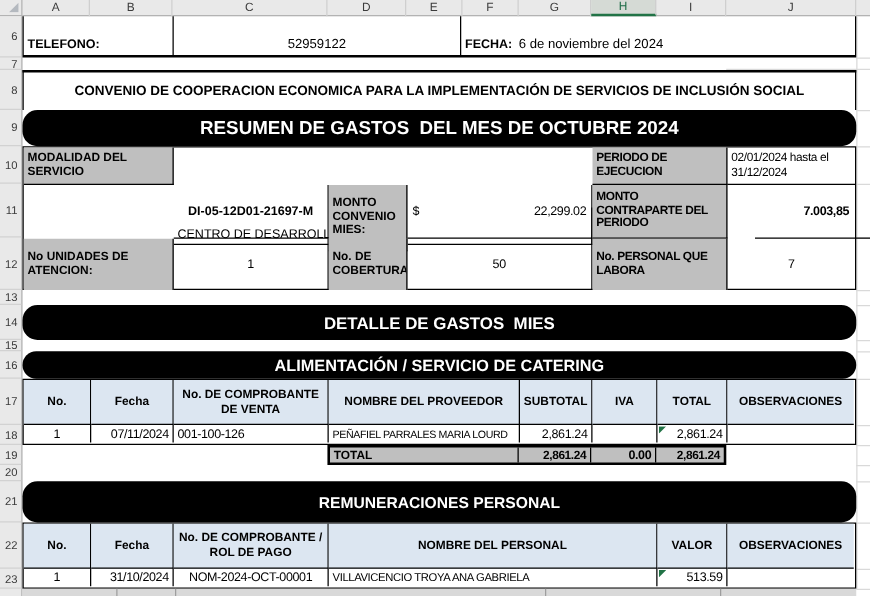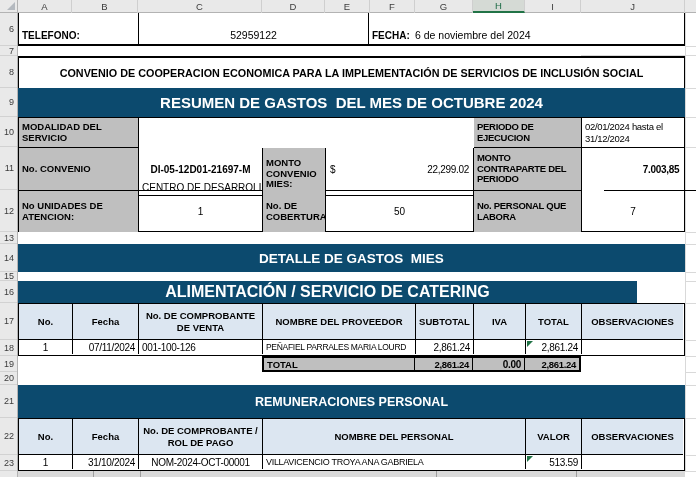--- a/index.html
+++ b/index.html
@@ -6,21 +6,21 @@
   .stage{position:relative;width:696px;height:477px;background:#fff;overflow:hidden;
          font-family:"Liberation Sans","DejaVu Sans",sans-serif;color:#000;}
   .abs{position:absolute;box-sizing:border-box;}
   .cell{display:flex;align-items:center;font-size:10px;overflow:hidden;}
   .ctr{justify-content:center;text-align:center;}
   .rt{justify-content:flex-end;text-align:right;padding-right:3px;}
   .lf{padding-left:3px;}
   .bold{font-weight:bold;}
   .lbl{background:#bfbfbf;font-weight:bold;font-size:9.5px;line-height:1.1;padding-left:3px;padding-right:2px;}
   .blue{background:#dce6f1;font-weight:bold;font-size:9.5px;line-height:1.2;justify-content:center;text-align:center;}
-  .band{background:#0c4a6e;color:#fff;font-weight:bold;display:flex;align-items:center;justify-content:center;white-space:pre;}
+  .band{background:#000000;color:#fff;font-weight:bold;display:flex;align-items:center;justify-content:center;white-space:pre;border-radius:12px;}
   .br{border-right:1px solid #000;}
   .bb{border-bottom:1px solid #000;}
   .num{letter-spacing:-0.3px;}
   .colhdr{background:#e9e9e9;border-bottom:1px solid #b3b3b3;}
   .collet{display:flex;align-items:center;justify-content:center;font-size:9.5px;color:#3c3c3c;
           border-right:1px solid #cfcfcf;height:13px;}
   .colsel{background:#d5dad5;color:#1c6b45;border-bottom:2px solid #217346;}
   .gut{background:#e9e9e9;border-right:1px solid #b3b3b3;}
   .rownum{display:flex;align-items:center;justify-content:flex-end;padding-right:3px;
           font-size:9px;color:#3b3b3b;border-bottom:1px solid #d2d2d2;overflow:hidden;}
@@ -97,41 +97,40 @@
 
   <div class="abs band" style="left:18px;top:88px;width:667px;height:29px;font-size:15px;">RESUMEN DE GASTOS  DEL MES DE OCTUBRE 2024</div>
 
   <div class="abs" style="left:18px;top:117px;width:667px;height:115px;border:1px solid #000;padding-left:12px;">
 
     <div class="abs cell lbl br bb" style="left:0;top:0;width:120px;height:30px;">MODALIDAD DEL SERVICIO</div>
     <div class="abs cell br bb lf" style="left:120px;top:0;width:335px;height:30px;align-items:flex-end;padding-bottom:2px;margin-top:48px;">CENTRO DE DESARROLLO INFANTIL</div>
     <div class="abs cell lbl br bb num" style="left:455px;top:0;width:108px;height:30px;">PERIODO DE EJECUCION</div>
     <div class="abs cell bb lf num" style="left:563px;top:0;width:102px;height:30px;font-size:9.5px;line-height:1.2;">02/01/2024 hasta el 31/12/2024</div>
 
-    <div class="abs cell lbl br bb" style="left:0;top:30px;width:120px;height:43px;">No. CONVENIO</div>
     <div class="abs cell ctr bold br bb" style="left:120px;top:30px;width:124px;height:43px;">DI-05-12D01-21697-M</div>
     <div class="abs cell lbl br bb" style="left:244px;top:30px;width:63px;height:53px;">MONTO CONVENIO MIES:</div>
     <div class="abs cell br bb num" style="left:307px;top:30px;width:148px;height:43px;justify-content:space-between;padding:0 4px;">
       <span>$</span>
       <span>22,299.02</span>
     </div>
     <div class="abs cell lbl br bb num" style="left:455px;top:30px;width:108px;height:43px;">MONTO CONTRAPARTE DEL PERIODO</div>
     <div class="abs cell ctr bold bb num" style="left:585px;top:30px;width:114px;height:43px;">7.003,85</div>
 
     <div class="abs cell lbl br" style="left:0;top:73px;width:120px;height:41px;">No UNIDADES DE ATENCION:</div>
     <div class="abs cell ctr br" style="left:120px;top:73px;width:124px;height:41px;">1</div>
     <div class="abs cell lbl br" style="left:244px;top:73px;width:63px;height:41px;">No. DE COBERTURA</div>
     <div class="abs cell ctr br" style="left:307px;top:73px;width:148px;height:41px;">50</div>
     <div class="abs cell lbl br num" style="left:455px;top:73px;width:108px;height:41px;">No. PERSONAL QUE LABORA</div>
     <div class="abs cell ctr num" style="left:563px;top:73px;width:102px;height:41px;">7</div>
   </div>
 
   <div class="abs band" style="left:18px;top:244px;width:667px;height:28px;font-size:13.5px;">DETALLE DE GASTOS  MIES</div>
 
-  <div class="abs band" style="left:18px;top:281px;width:619px;height:22px;font-size:16px;">ALIMENTACIÓN / SERVICIO DE CATERING</div>
+  <div class="abs band" style="left:18px;top:281px;width:667px;height:22px;font-size:13px;">ALIMENTACIÓN / SERVICIO DE CATERING</div>
 
   <div class="abs" style="left:18px;top:303px;width:667px;height:53px;border:1.5px solid #000;">
     <div class="abs cell blue br bb" style="left:0;top:0;width:54px;height:36px;">No.</div>
     <div class="abs cell blue br bb" style="left:54px;top:0;width:66px;height:36px;">Fecha</div>
     <div class="abs cell blue br bb" style="left:120px;top:0;width:124px;height:36px;">No. DE COMPROBANTE DE VENTA</div>
     <div class="abs cell blue br bb" style="left:244px;top:0;width:153px;height:36px;">NOMBRE DEL PROVEEDOR</div>
     <div class="abs cell blue br bb" style="left:397px;top:0;width:58px;height:36px;padding:0 4px;">SUBTOTAL</div>
     <div class="abs cell blue br bb" style="left:455px;top:0;width:52px;height:36px;">IVA</div>
     <div class="abs cell blue br bb" style="left:507px;top:0;width:56px;height:36px;">TOTAL</div>
     <div class="abs cell blue bb" style="left:563px;top:0;width:101px;height:36px;">OBSERVACIONES</div>

